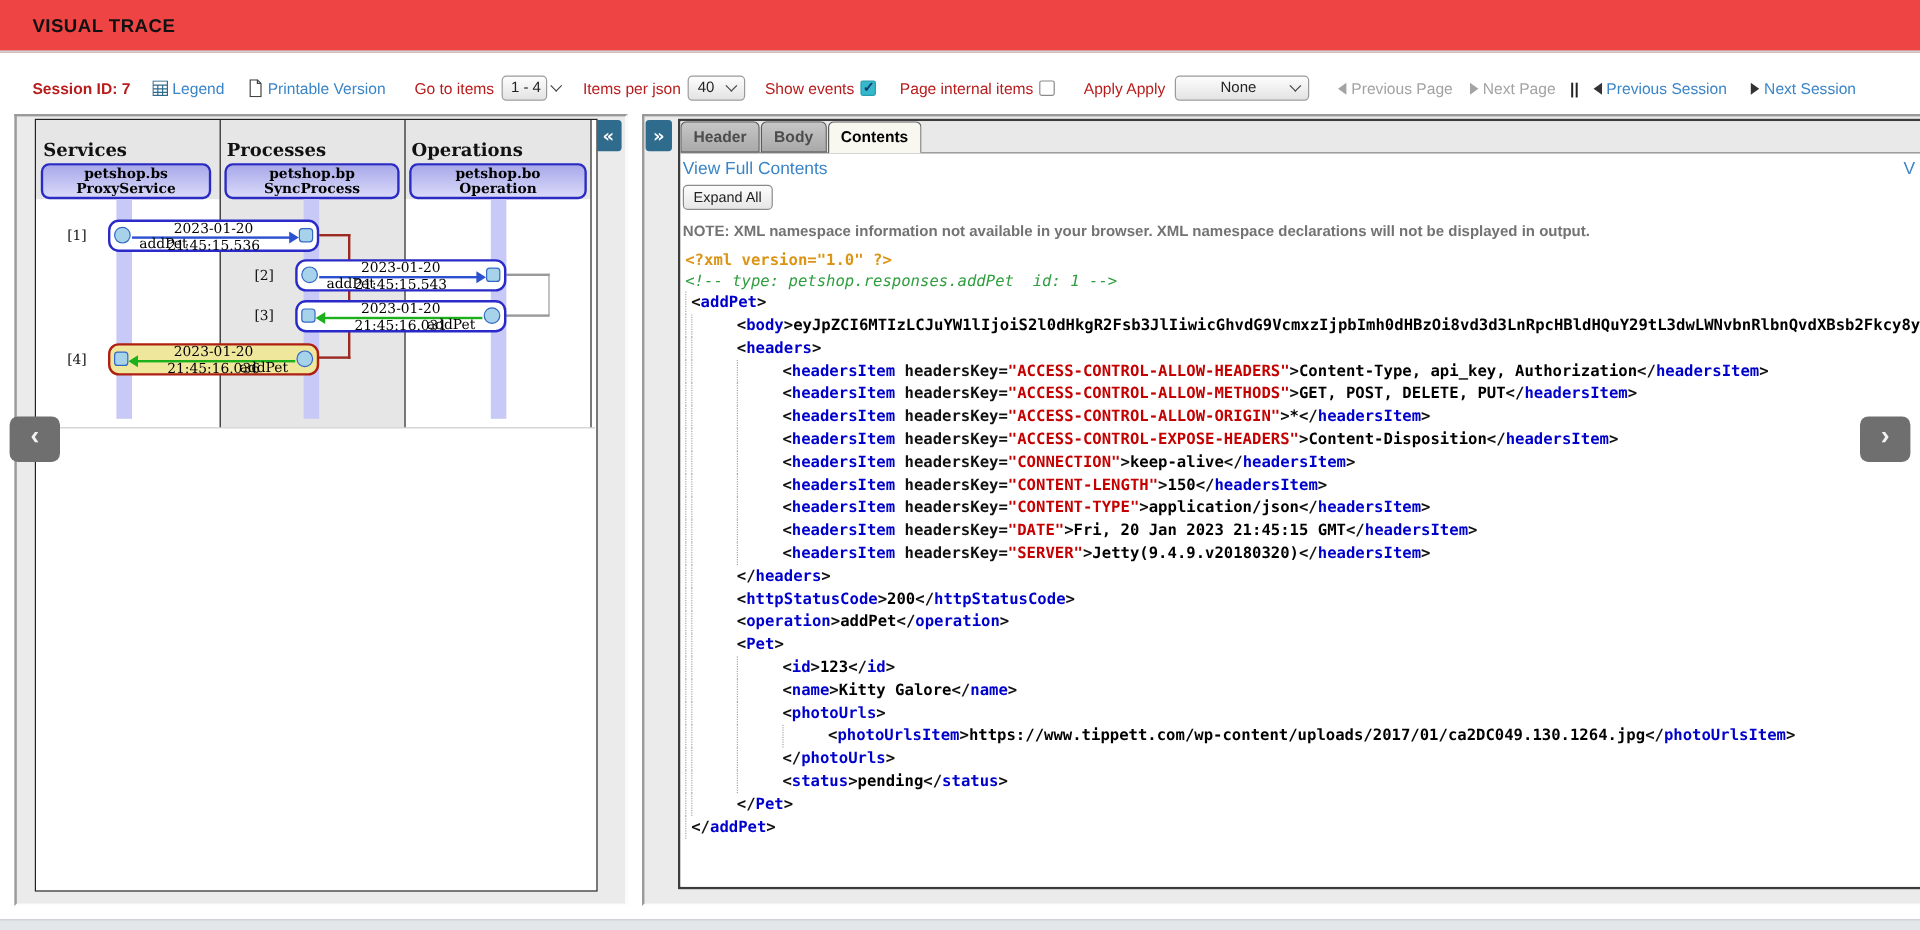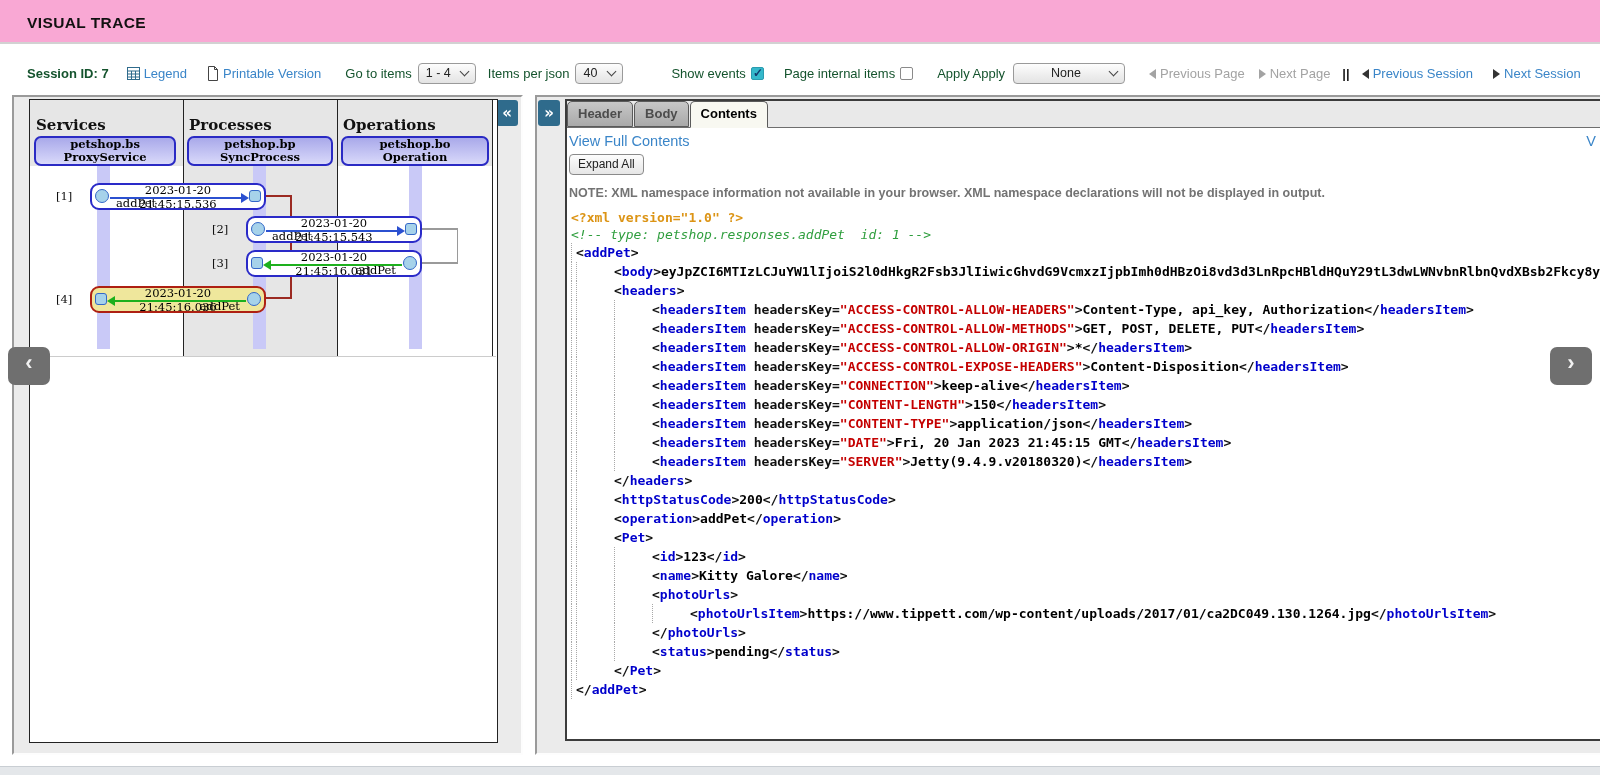--- a/index.html
+++ b/index.html
@@ -1,25 +1,25 @@
 <!DOCTYPE html>
 <html><head>
 <meta charset="utf-8">
 <style>
   html,body{margin:0;padding:0;}
   body{
     width:1600px;height:775px;position:relative;overflow:hidden;background:#fff;
     font-family:"Liberation Sans",sans-serif;color:#1a1a1a;
   }
   
-  .app-header{position:absolute;left:0;top:0;width:100%;height:42px;border-bottom:2px solid #d2d2d2;background:#f9a8d4;}
+  .app-header{position:absolute;left:0;top:0;width:100%;height:42px;border-bottom:2px solid #d2d2d2;background:#ef4444;}
   .app-title{position:absolute;left:27px;top:14px;font-size:15.5px;font-weight:bold;letter-spacing:.4px;color:#111;}
   
   .toolbar{position:absolute;left:27px;top:58px;right:0;height:30px;display:flex;align-items:center;font-size:13px;white-space:nowrap;}
-  .tb-label{color:#14532d;}
+  .tb-label{color:#b91c1c;}
   .tb-bold{font-weight:bold;}
   .tb-link{color:#3a85c8;text-decoration:none;cursor:pointer;}
   .tb-group{display:flex;align-items:center;}
   .sel{display:inline-flex;align-items:center;justify-content:space-between;height:21px;
        border:1px solid #9a9a9a;border-radius:4px;background:linear-gradient(#fdfdfd,#e3e3e3);
        padding:0 7px;font-size:12.5px;color:#222;cursor:pointer;box-sizing:border-box;}
   .chev{width:6px;height:6px;border-right:1.6px solid #444;border-bottom:1.6px solid #444;
         transform:rotate(45deg);margin-left:9px;margin-top:-3px;flex:0 0 auto;}
   .checkbox{width:13px;height:13px;border:1px solid #8a8a8a;border-radius:2px;background:#fff;
             display:inline-block;position:relative;cursor:pointer;box-sizing:border-box;}
@@ -130,32 +130,32 @@
 
   <span class="tb-group" style="margin-right:24px;">
     <svg class="page-svg" width="12" height="15" viewBox="0 0 12 15">
         <path d="M1.5 0.5 H7.5 L10.5 3.5 V14.5 H1.5 Z" fill="#fff" stroke="#444"></path>
         <path d="M7.5 0.5 V3.5 H10.5" fill="none" stroke="#444"></path>
       </svg>
     <span class="tb-link">Printable Version</span>
   </span>
 
   <span class="tb-label" style="margin-right:6px;">Go to items</span>
-  <span class="sel" style="width:58px;margin-right:12px;">
+  <span class="sel" style="width:38px;margin-right:30px;">
     <span>1 - 4</span>
       <span class="chev"></span>
   </span>
 
   <span class="tb-label" style="margin-right:6px;">Items per json</span>
   <span class="sel" style="width:48px;margin-right:16px;">
     <span>40</span>
       <span class="chev"></span>
   </span>
 
-  <span class="tb-label" style="margin-right:5px;margin-left:32px;">Show events</span>
+  <span class="tb-label" style="margin-right:5px;">Show events</span>
   <span class="checkbox on" style="margin-right:20px;"></span>
 
   <span class="tb-label" style="margin-right:5px;">Page internal items</span>
   <span class="checkbox" style="margin-right:24px;"></span>
 
   <span class="tb-label" style="margin-right:8px;">Apply Apply</span>
   <span class="sel" style="width:112px;margin-right:24px;padding-left:37px;">
     <span>None</span>
       <span class="chev"></span>
   </span>

